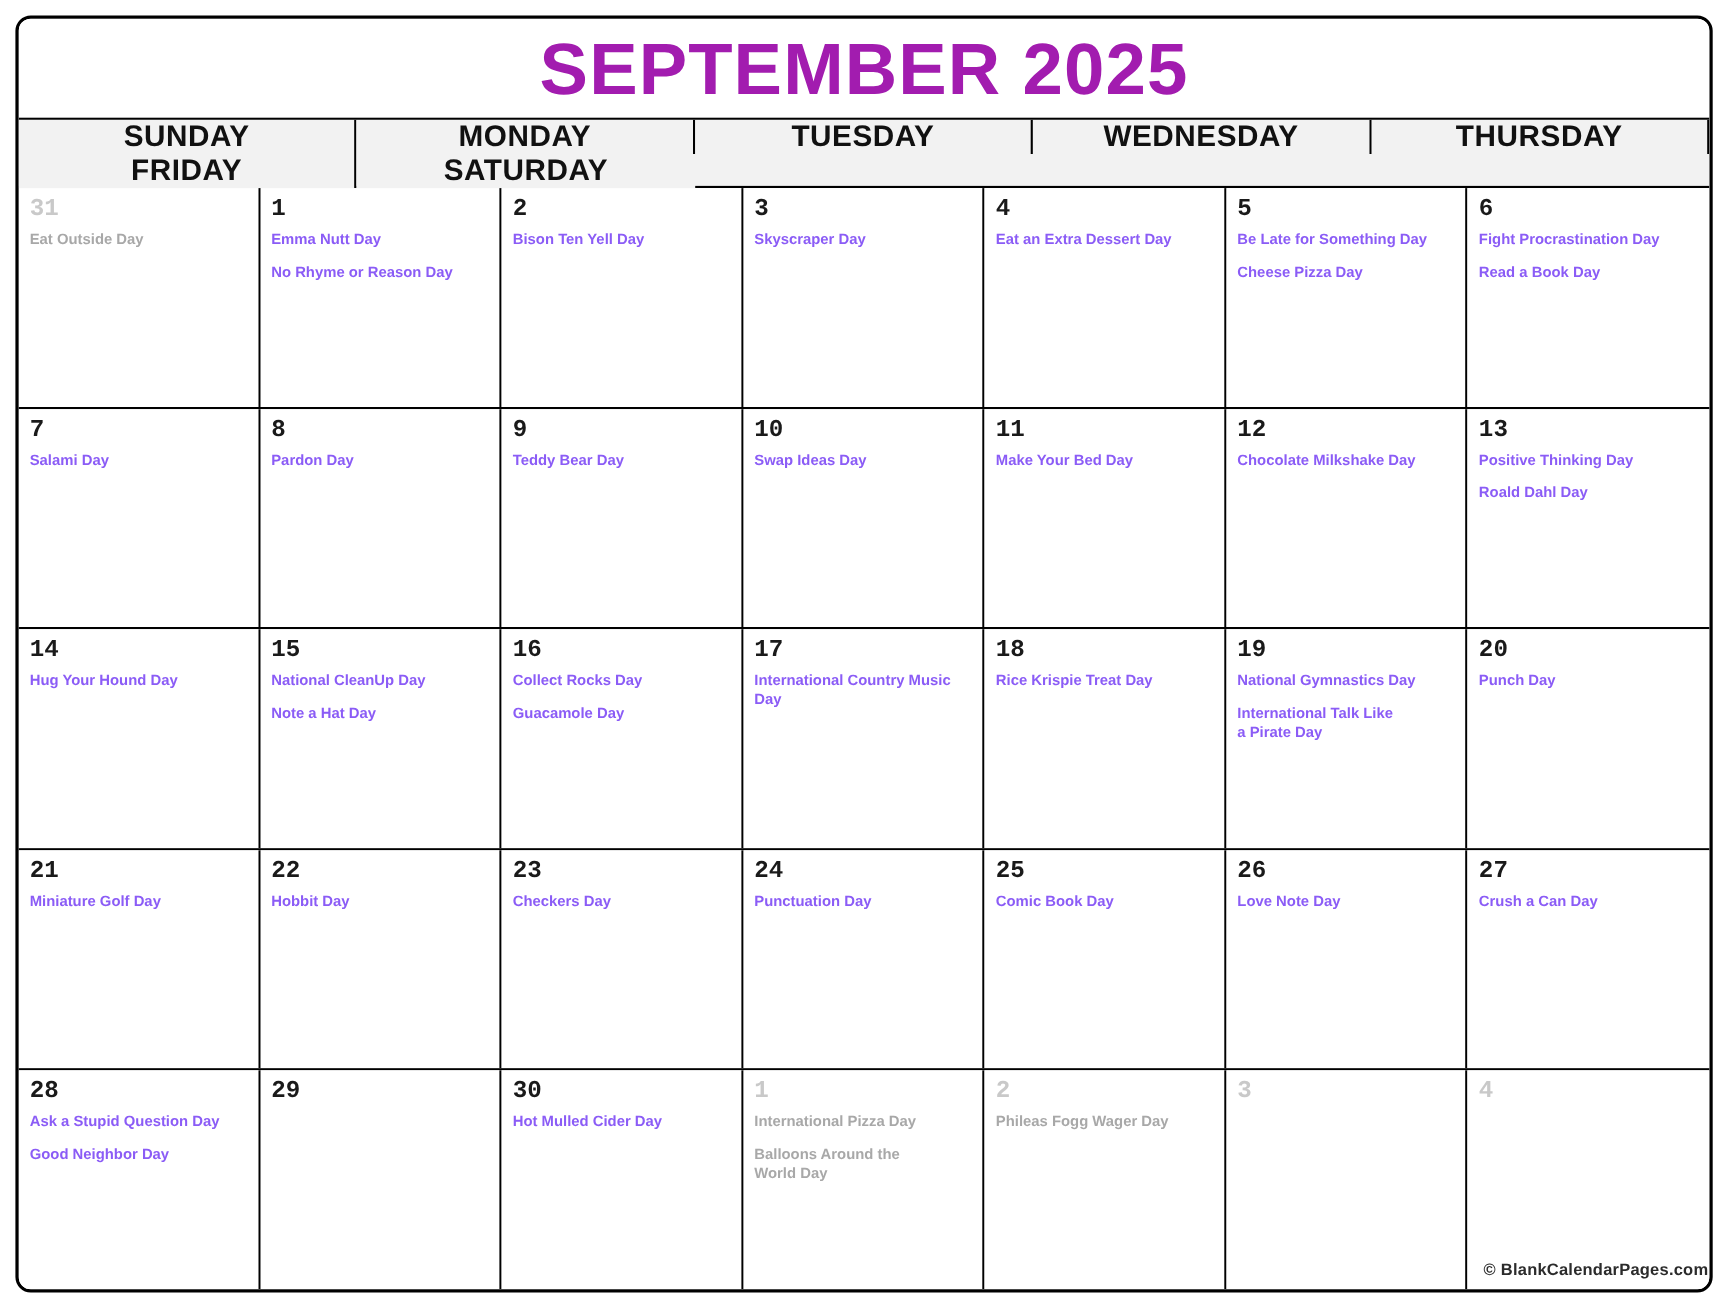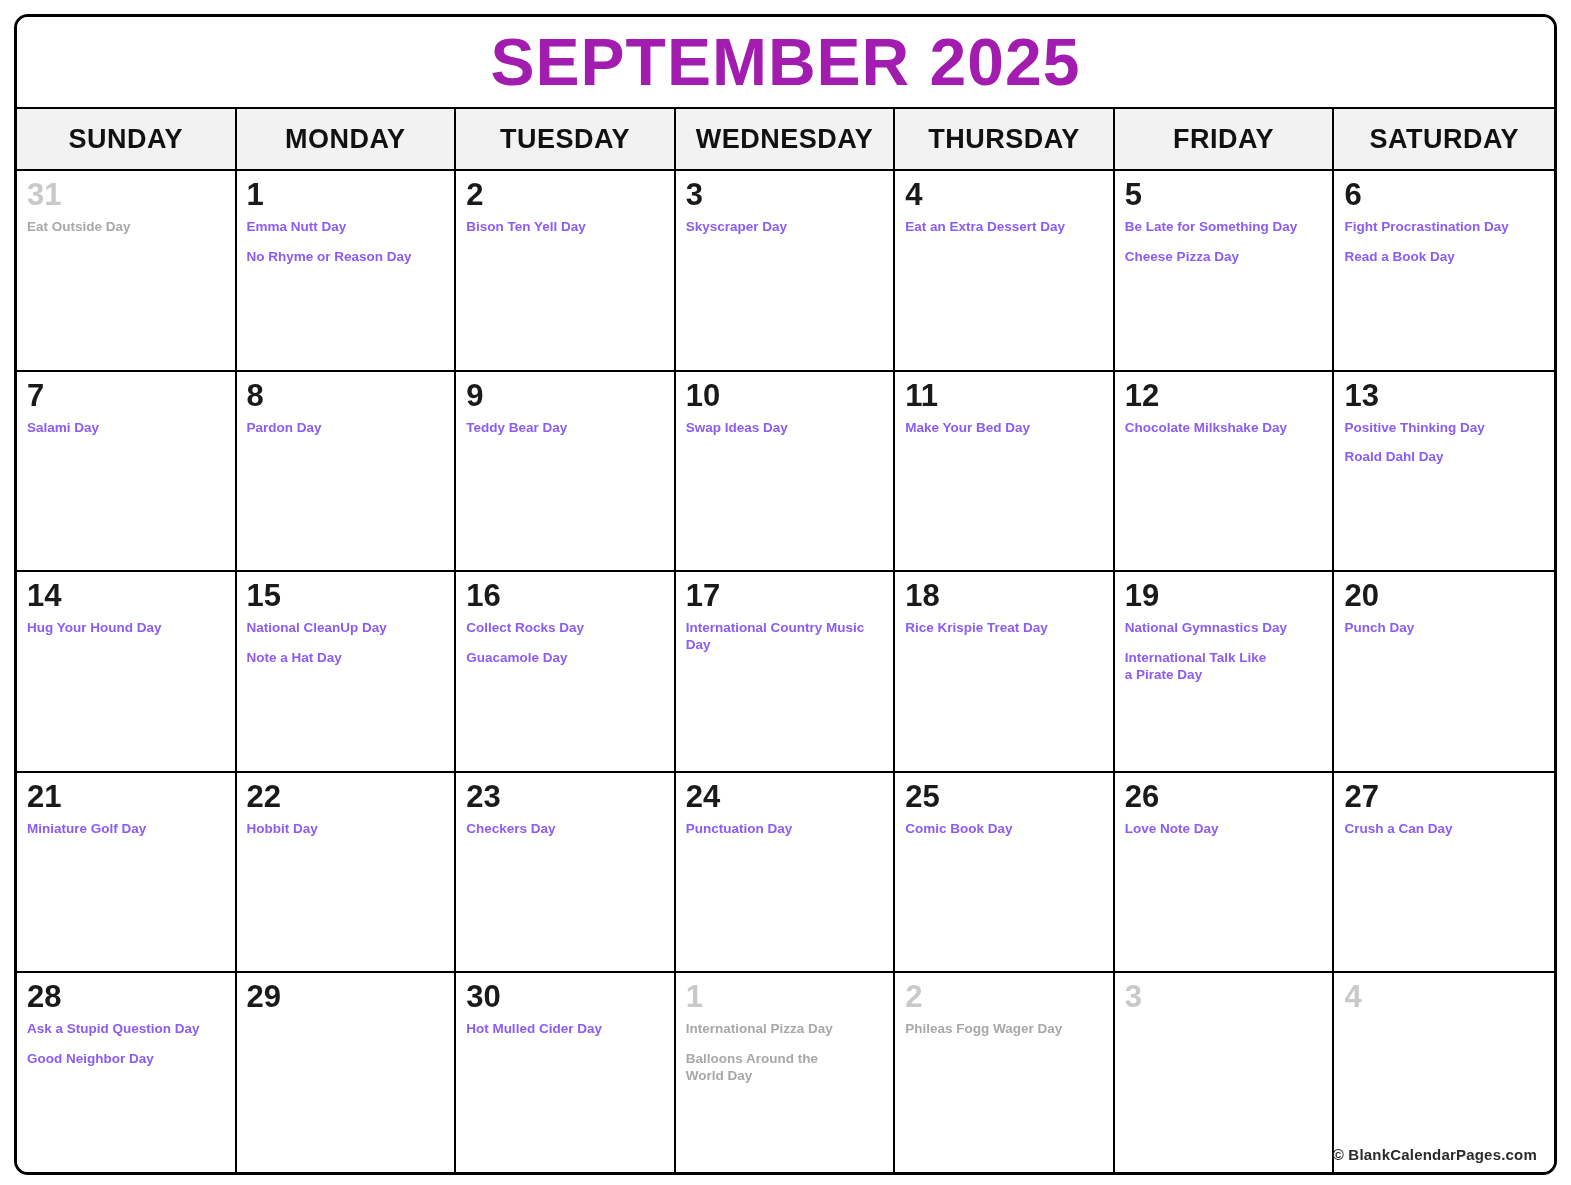--- a/index.html
+++ b/index.html
@@ -37,21 +37,21 @@
   .title-text {
     font-size: 66px;
     font-weight: bold;
     letter-spacing: 1px;
     color: #a21caf;
     line-height: 1;
     text-align: center;
   }
   .weekdays {
     display: grid;
-    grid-template-columns: repeat(7, 1fr);
+    grid-template-columns: repeat(5, 1fr);
     height: 62px;
     background: #f2f2f2;
     border-bottom: 2px solid #000000;
   }
   .weekday {
     display: flex;
     align-items: center;
     justify-content: center;
     font-size: 27px;
     font-weight: bold;
@@ -76,41 +76,42 @@
   .week:last-child { border-bottom: none; }
   .cell {
     border-right: 2px solid #000000;
     padding: 8px 10px 6px 10px;
     position: relative;
     overflow: hidden;
     background: #ffffff;
   }
   .cell:last-child { border-right: none; }
   .daynum {
-    font-size: 31px;
+    font-size: 22px;
     font-weight: bold;
     color: #1a1a1a;
     line-height: 1;
     margin-bottom: 9px;
+    font-family: Liberation Mono, monospace;
   }
   .cell.muted .daynum { color: #c9c9c9; }
   .events { display: block; }
   .event {
     font-size: 13.5px;
     font-weight: bold;
     color: #8b5cf6;
     line-height: 1.25;
     margin-bottom: 13px;
     white-space: pre-line;
   }
   .cell.muted .event { color: #a8a8a8; }
 
   .footer {
     position: absolute;
-    right: 34px;
+    right: 18px;
     bottom: 22px;
     font-size: 15px;
     font-weight: bold;
     color: #2b2b2b;
     letter-spacing: 0.2px;
   }
 </style>
 </head>
 <body>
 

